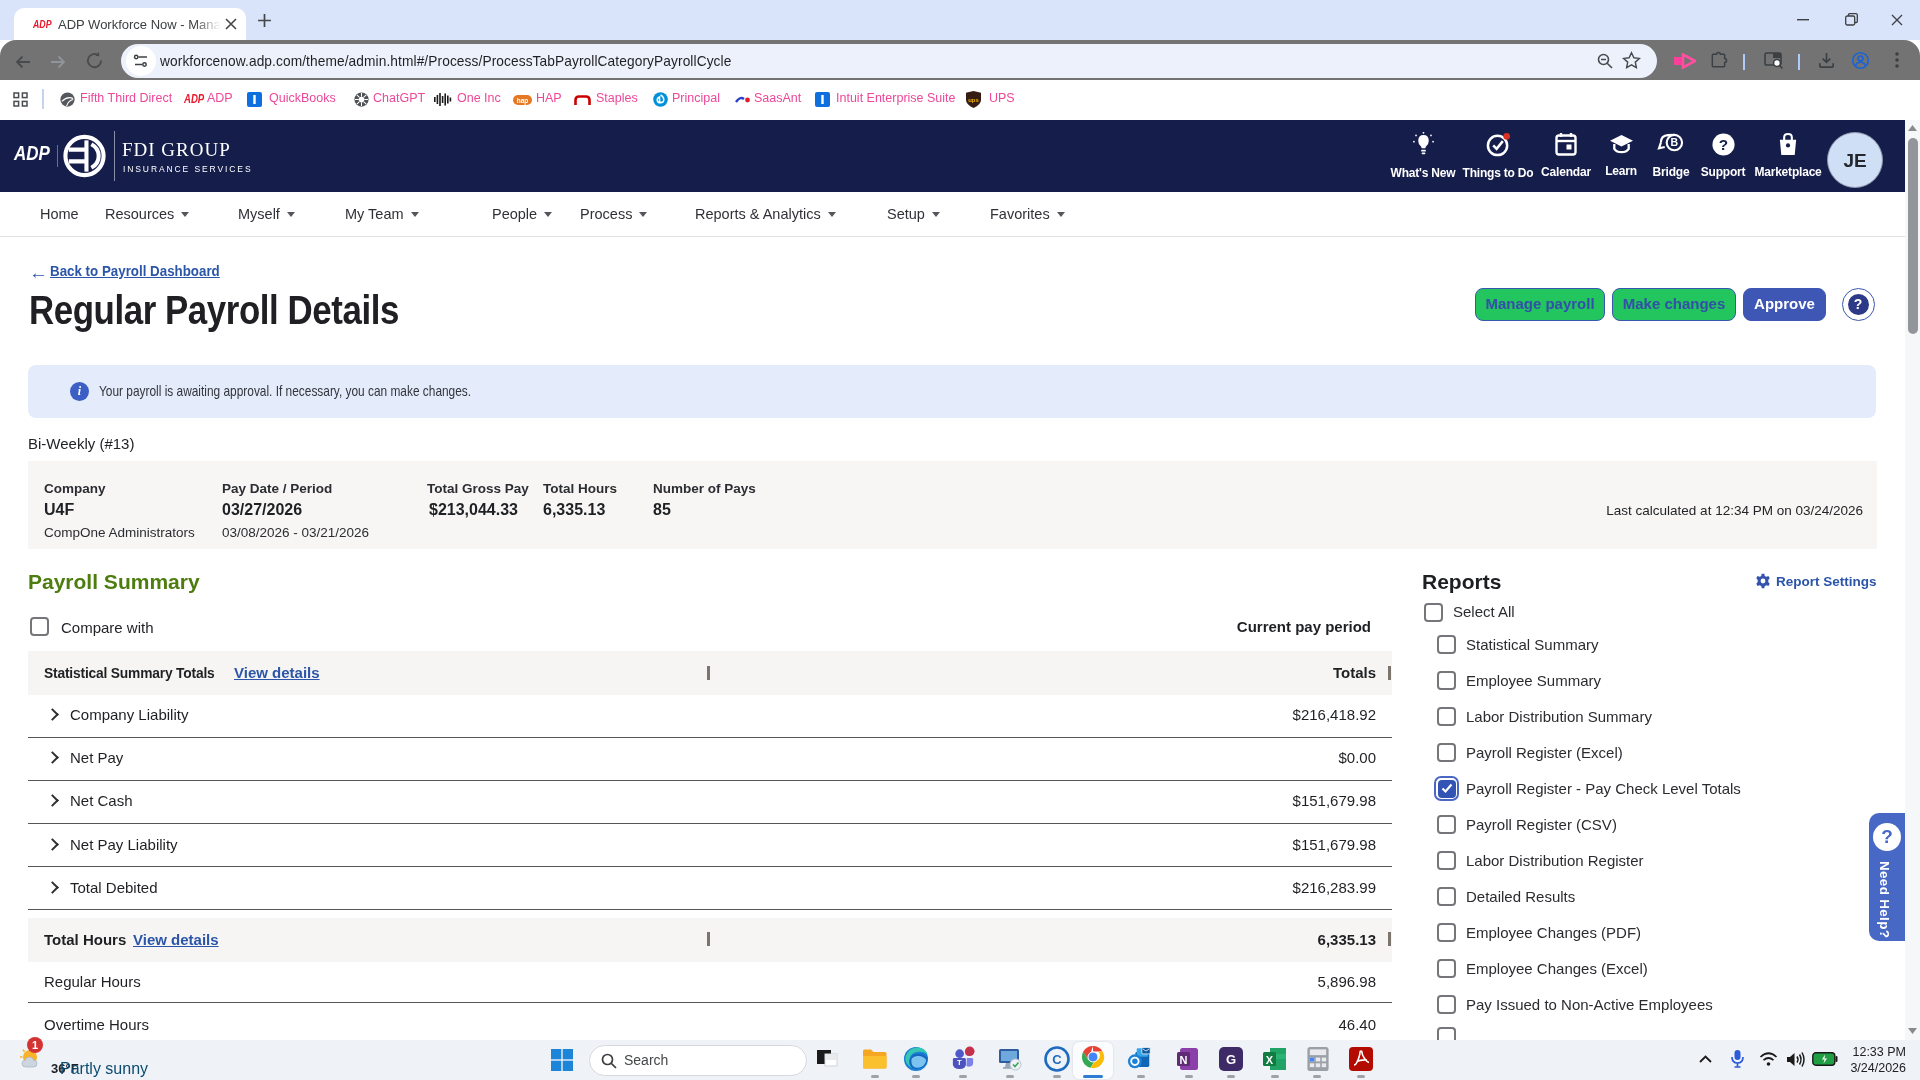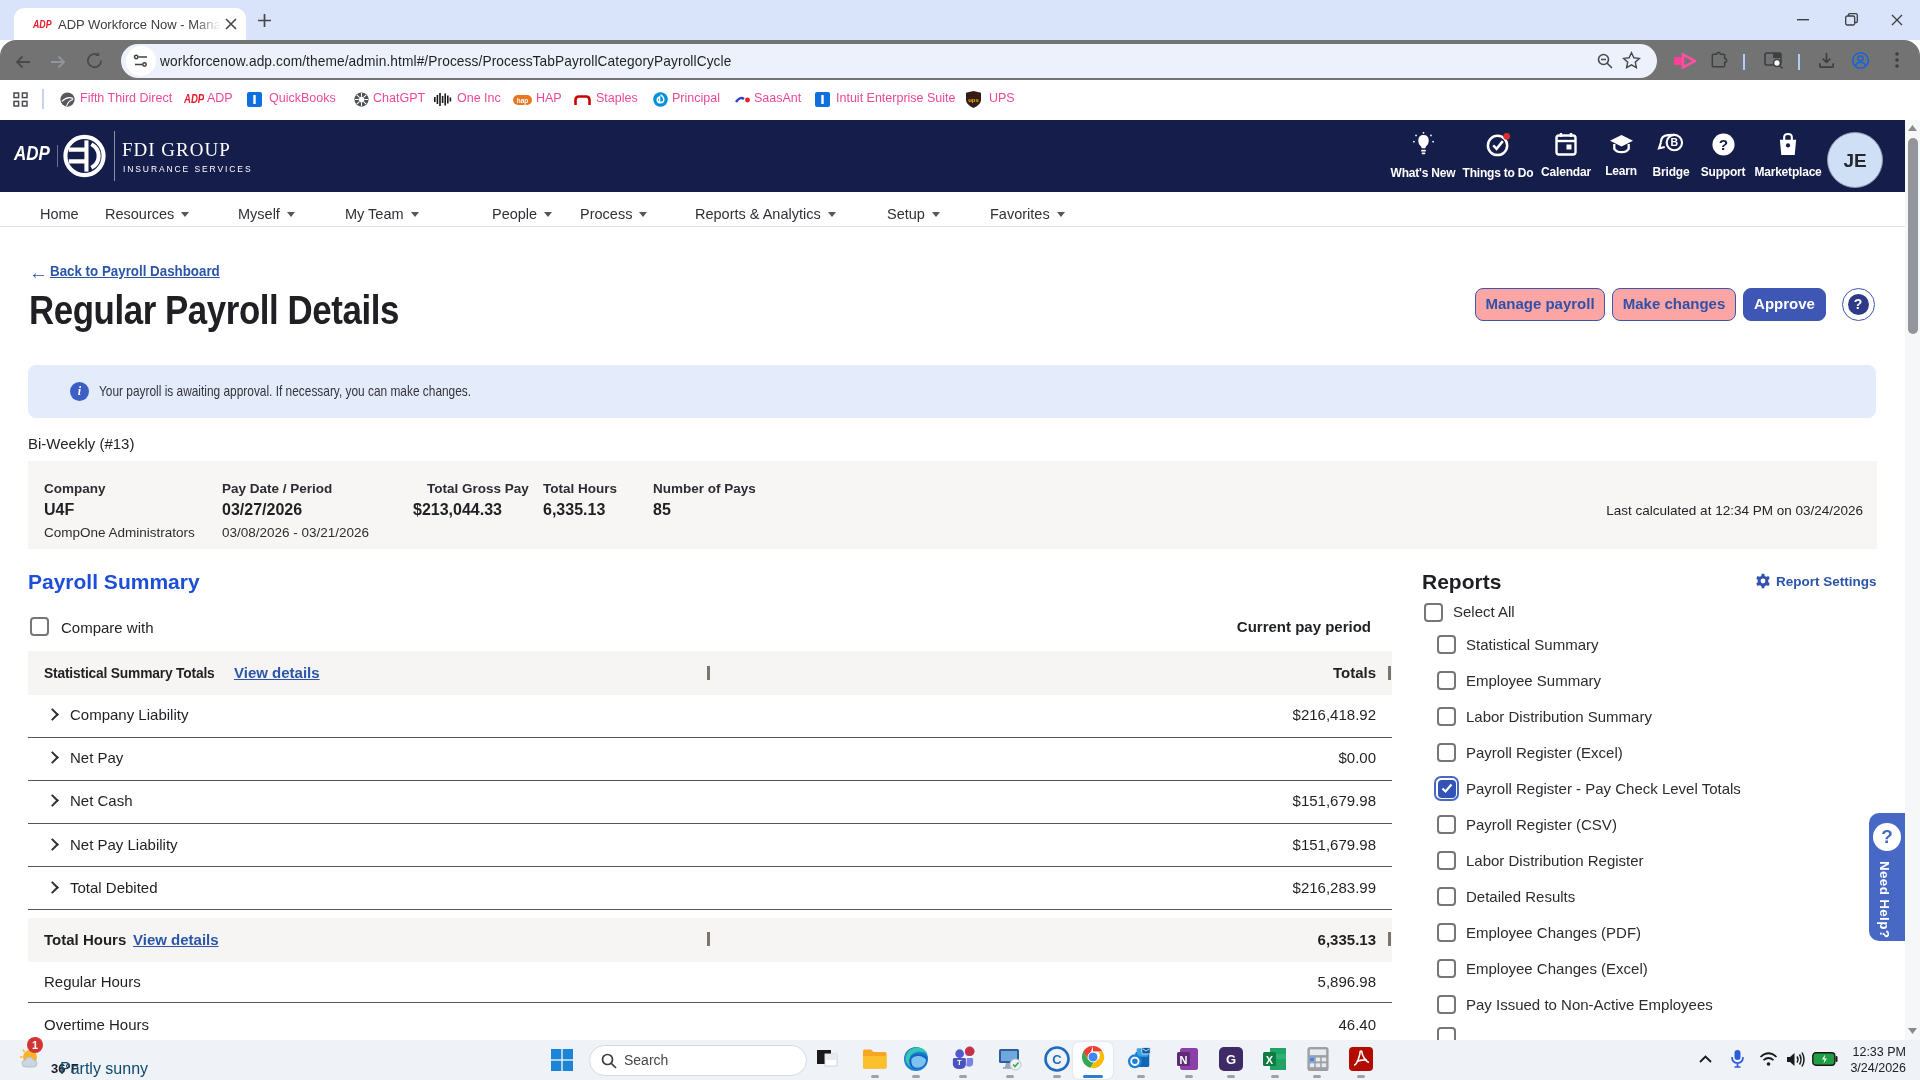--- a/index.html
+++ b/index.html
@@ -15,48 +15,48 @@
 
 #toolbar { position:absolute; left:0; top:40px; width:1920px; height:40px; background:#737373; border-radius:16px 16px 0 0; }
 #omnibox { position:absolute; left:121px; top:4px; width:1536px; height:34px; background:#edf1fb; border-radius:17px; }
 #urltext { position:absolute; left:39px; top:8px; font-size:15px; color:#1f2023; letter-spacing:0.1px; transform:scaleX(0.915); transform-origin:left; white-space:nowrap; }
 
 #bookmarks { position:absolute; left:0; top:80px; width:1920px; height:40px; background:#fff; }
 .bm { position:absolute; top:11px; height:18px; font-size:12.5px; color:#ec4899; white-space:nowrap; }
 
 
 #navy { position:absolute; left:0; top:120px; width:1905px; height:72px; background:#151d4b; }
-#hnav { position:absolute; left:0; top:192px; width:1905px; height:35px; background:#fff; border-bottom:1px solid #e2e2e5; }
+#hnav { position:absolute; left:0; top:192px; width:1905px; height:45px; background:#fff; border-bottom:1px solid #e2e2e5; }
 .hni { position:absolute; top:14px; font-size:14.5px; color:#303137; font-weight:bold; white-space:nowrap; }
 .caret { display:inline-block; margin-left:7px; vertical-align:2px; width:0; height:0; border-left:4.5px solid transparent; border-right:4.5px solid transparent; border-top:5px solid #55565c; }
 .hicon { position:absolute; text-align:center; color:#fff; }
 .hicon .lbl { font-size:12px; font-weight:bold; margin-top:4px; white-space:nowrap; letter-spacing:-0.2px; }
 
 
 #spill { position:absolute; left:611px; top:11px; width:366px; height:49px; background:#fff; border-radius:25px; }
 #spill .ph { position:absolute; left:66px; top:14px; font-size:16.5px; color:#9aa0ad; }
 #spill .go { position:absolute; right:1px; top:5px; width:39px; height:39px; border-radius:50%; background:#cdc9c3; color:#fff; font-size:20px; text-align:center; line-height:38px; }
 #je { position:absolute; left:1827px; top:132px; width:56px; height:56px; border-radius:50%; background:#cfdff5; color:#23272e; font-weight:bold; font-size:19px; text-align:center; line-height:56px; border:1px solid #8d94a8; }
 a.blue { color:#2b55a9; text-decoration:underline; }
 #backlink { position:absolute; left:50px; top:263px; font-size:14.5px; font-weight:bold; transform:scaleX(0.92); transform-origin:left; white-space:nowrap; }
 #backarrow { position:absolute; left:29px; top:262px; color:#2b55a9; font-size:19px; }
 #h1 { position:absolute; left:29px; top:287px; font-size:41px; font-weight:bold; color:#202024; letter-spacing:-0.5px; transform:scaleX(0.85); transform-origin:left; white-space:nowrap; }
-.btn { position:absolute; top:288px; height:33px; border:1.5px solid #3a57b0; border-radius:8px; background:#fca5a5; color:#3350a8; font-size:15px; font-weight:bold; text-align:center; }
+.btn { position:absolute; top:288px; height:33px; border:1.5px solid #3a57b0; border-radius:8px; background:#22c55e; color:#3350a8; font-size:15px; font-weight:bold; text-align:center; }
 .btn.fill { background:#3f57b4; color:#fff; border-color:#3f57b4; }
 #helpbtn { position:absolute; left:1842px; top:288px; width:33px; height:33px; border:1.5px solid #3a57b0; border-radius:50%; }
 #banner { position:absolute; left:28px; top:365px; width:1848px; height:53px; background:#e4ebfa; border-radius:8px; }
 #banner .txt { position:absolute; left:71px; top:18px; font-size:14.5px; color:#33353c; transform:scaleX(0.82); transform-origin:left; white-space:nowrap; }
 #biweek { position:absolute; left:28px; top:435px; font-size:15px; color:#232428; }
 #infoband { position:absolute; left:28px; top:461px; width:1849px; height:88px; background:#f7f6f4; }
 .ilbl { position:absolute; top:20px; font-size:13.5px; color:#2c2d33; font-weight:bold; }
 .ival { position:absolute; top:40px; font-size:16px; color:#1f2024; font-weight:bold; }
 .isub { position:absolute; top:64px; font-size:13.5px; color:#2c2d33; }
 #lastcalc { position:absolute; right:14px; top:42px; font-size:13.5px; color:#232428; }
 
-#psummary { position:absolute; left:28px; top:570px; font-size:21px; font-weight:bold; color:#1d4ed8; }
+#psummary { position:absolute; left:28px; top:570px; font-size:21px; font-weight:bold; color:#4d7c0f; }
 #cmprow { position:absolute; left:30px; top:609px; }
 .cb { width:19px; height:19px; border:2px solid #75767a; border-radius:4px; background:#fff; }
 #cmpcb { position:absolute; left:0px; top:8px; }
 #cmplbl { position:absolute; left:31px; top:10px; font-size:15px; color:#232428; white-space:nowrap; }
 #cmpdd { position:absolute; left:128px; top:0px; width:278px; height:35px; border:1px solid #b9b5ae; border-radius:8px; background:#fff; }
 #cmpdd .v { position:absolute; left:16px; top:8px; font-size:15px; color:#8d8981; }
 #cmpdd .c { position:absolute; right:16px; top:15px; width:0; height:0; border-left:5px solid transparent; border-right:5px solid transparent; border-top:6px solid #8d8981; }
 #curpp { position:absolute; left:1190px; top:618px; width:181px; text-align:right; font-size:15px; font-weight:bold; color:#1f2024; }
 
 .grayband { position:absolute; left:28px; width:1364px; height:44px; background:#f6f5f3; }
@@ -356,21 +356,21 @@
 </div>
 <div id="biweek">Bi-Weekly (#13)</div>
 <div id="infoband">
   <span class="ilbl" style="left:16px;">Company</span>
   <span class="ival" style="left:16px;">U4F</span>
   <span class="isub" style="left:16px;">CompOne Administrators</span>
   <span class="ilbl" style="left:194px;">Pay Date / Period</span>
   <span class="ival" style="left:194px;">03/27/2026</span>
   <span class="isub" style="left:194px;">03/08/2026 - 03/21/2026</span>
   <span class="ilbl" style="left:399px;">Total Gross Pay</span>
-  <span class="ival" style="left:385px;text-align:right;">$213,044.33</span>
+  <span class="ival" style="left:401px;text-align:right;">$213,044.33</span>
   <span class="ilbl" style="left:515px;">Total Hours</span>
   <span class="ival" style="left:515px;">6,335.13</span>
   <span class="ilbl" style="left:625px;">Number of Pays</span>
   <span class="ival" style="left:625px;">85</span>
   <span id="lastcalc">Last calculated at 12:34 PM on 03/24/2026</span>
 </div>
 
 <div id="psummary">Payroll Summary</div>
 <div id="cmprow" style="position:absolute;left:30px;top:609px;width:700px;height:40px;">
   <div class="cb" id="cmpcb"></div>

